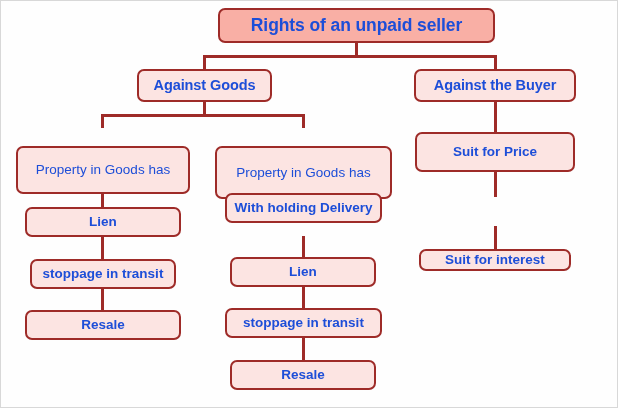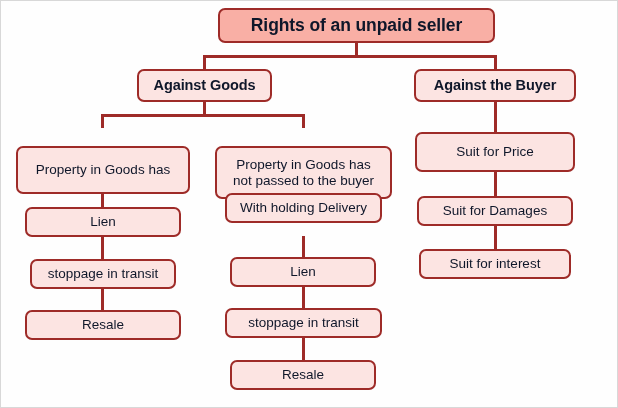--- a/index.html
+++ b/index.html
@@ -18,21 +18,21 @@
     border: 1px solid #d8d8d8;
     box-sizing: border-box;
     overflow: hidden;
   }
   .node {
     position: absolute;
     box-sizing: border-box;
     background: #fce4e2;
     border: 2px solid #9e2b28;
     border-radius: 7px;
-    color: #0f172a;
+    color: #1d4ed8;
     display: flex;
     align-items: center;
     justify-content: center;
     text-align: center;
     line-height: 1.18;
     z-index: 3;
     padding: 0 0;
   }
   .node.root {
     background: #f9afa5;
@@ -42,21 +42,21 @@
     letter-spacing: -0.1px;
   }
   .node.branch {
     background: #fce4e2;
     font-weight: bold;
     font-size: 14.5px;
     letter-spacing: -0.1px;
   }
   .node.plain {
     font-size: 13.5px;
-    font-weight: normal;
+    font-weight: bold;
   }
   .node.twoline {
     font-size: 13.5px;
     font-weight: normal;
     margin-top: 19px;
   }
   .conn {
     position: absolute;
     background: #9e2b28;
     z-index: 1;
@@ -112,21 +112,21 @@
     <span>stoppage in transit</span>
   </div>
 
   <div class="conn v" style="left:100px; top:288px; width:3px; height:22px;"></div>
 
   <div class="node plain" style="left:24px; top:309px; width:156px; height:30px;">
     <span>Resale</span>
   </div>
 
   <div class="node twoline" style="left:214px; top:126px; width:177px; height:53px;">
-    <span><span>Property in Goods has</span><br><span>not passed to the buyer</span></span>
+    <span><span>Property in Goods has</span><br></span>
   </div>
 
   <div class="conn v" style="left:301px; top:179px; width:3px; height:27px;"></div>
 
   <div class="node plain" style="left:224px; top:192px; width:157px; height:30px;">
     <span>With holding Delivery</span>
   </div>
 
   <div class="conn v" style="left:301px; top:235px; width:3px; height:22px;"></div>
 
@@ -145,23 +145,20 @@
   <div class="node plain" style="left:229px; top:359px; width:146px; height:30px;">
     <span>Resale</span>
   </div>
 
   <div class="node plain" style="left:414px; top:131px; width:160px; height:40px;">
     <span>Suit for Price</span>
   </div>
 
   <div class="conn v" style="left:493px; top:171px; width:3px; height:25px;"></div>
 
-  <div class="node plain" style="left:416px; top:195px; width:156px; height:30px;">
-    <span>Suit for Damages</span>
-  </div>
 
   <div class="conn v" style="left:493px; top:225px; width:3px; height:24px;"></div>
 
-  <div class="node plain" style="left:418px; top:248px; width:152px; height:30px;">
+  <div class="node plain" style="left:418px; top:248px; width:152px; height:22px;">
     <span>Suit for interest</span>
   </div>
 
 </div>
 
 </body></html>

